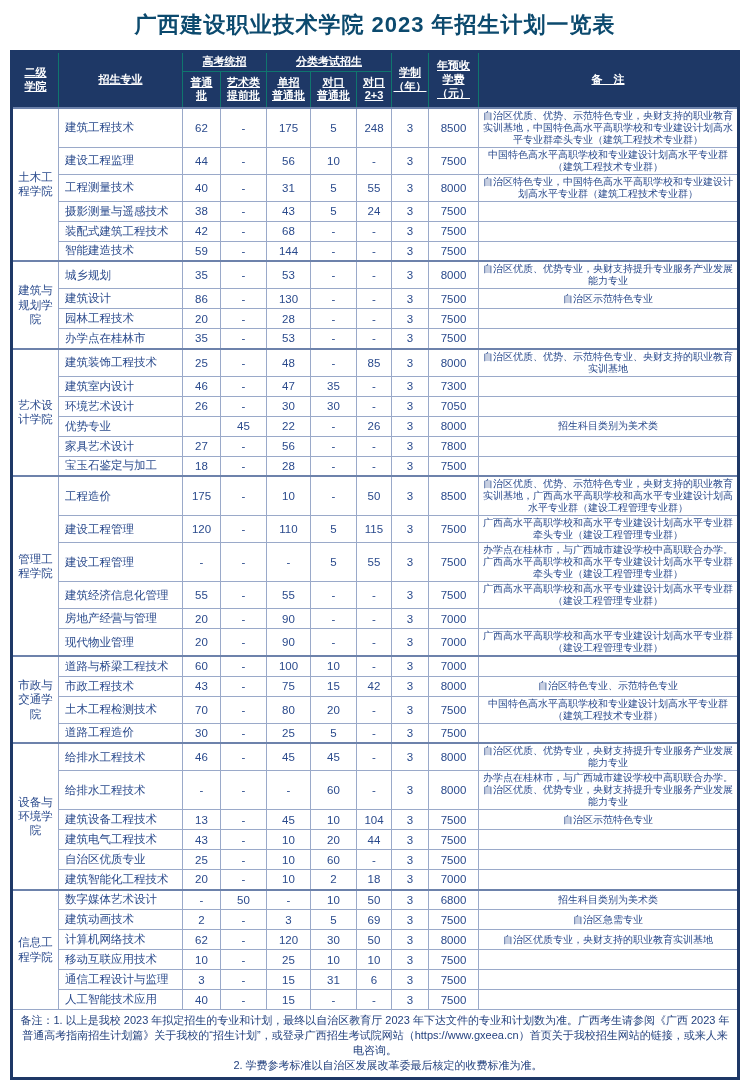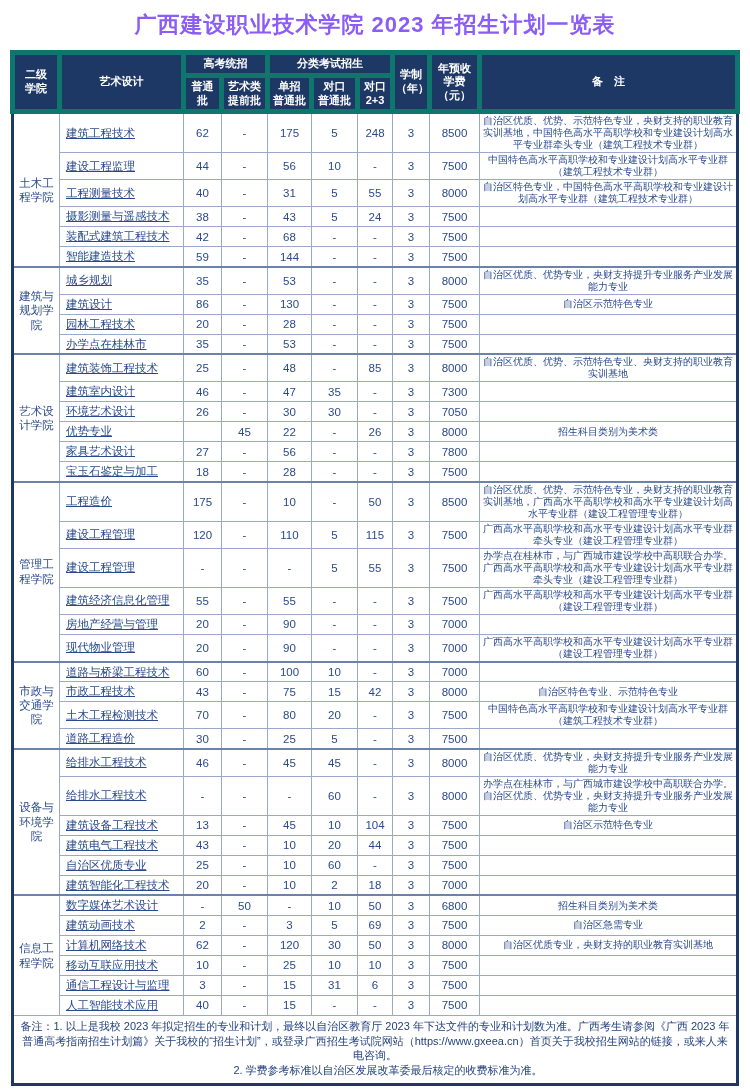--- a/index.html
+++ b/index.html
@@ -6,42 +6,43 @@
   html, body { background: #ffffff; }
   body {
     width: 750px;
     font-family: "Liberation Sans", "DejaVu Sans", sans-serif;
   }
   .page { width: 750px; min-height: 1089px; padding-top: 10px; }
   .page-title {
     text-align: center;
     font-size: 22px;
     font-weight: bold;
-    color: #8b5cf6;
+    color: #0c4a6e;
     letter-spacing: 1px;
     margin-bottom: 10px;
   }
   table.plan {
     width: 730px;
     margin: 0 10px;
     border-collapse: collapse;
     table-layout: fixed;
     border: 3px solid #1e3866;
   }
   thead th {
     background: #1e3866;
     color: #ffffff;
     font-weight: bold;
     font-size: 11px;
     line-height: 1.25;
     text-align: center;
     vertical-align: middle;
-    border: 5px solid #0f766e;
+    border: 1px solid #0f766e;
     padding: 2px 1px;
     white-space: pre-line;
+    text-decoration: underline;
   }
   thead tr.h1 th { height: 20px; }
   thead tr.h2 th { height: 36px; }
   td {
     border: 1px solid #9aa9c9;
     color: #2a4a8c;
     font-size: 11.5px;
     text-align: center;
     vertical-align: middle;
     padding: 1px 2px;
@@ -52,21 +53,20 @@
     white-space: pre-line;
     font-size: 11.5px;
     line-height: 1.25;
     padding: 11px 2px;
   }
   td.major {
     text-align: left;
     padding-left: 6px;
     white-space: nowrap;
     overflow: hidden;
-    text-decoration: underline;
   }
   td.remark {
     font-size: 10px;
     line-height: 1.2;
     padding: 1px 3px;
     margin-top: 32px;
   }
   tfoot td.notes {
     text-align: center;
     font-size: 11px;
@@ -93,21 +93,21 @@
       <col style="width:46px">
       <col style="width:35px">
       <col style="width:37px">
       <col style="width:50px">
       <col>
     </colgroup>
     <thead>
       <tr class="h1">
         <th rowspan="2">二级
 学院</th>
-        <th rowspan="2">艺术设计</th>
+        <th rowspan="2">招生专业</th>
         <th colspan="2">高考统招</th>
         <th colspan="3">分类考试招生</th>
         <th rowspan="2">学制
 （年）</th>
         <th rowspan="2">年预收
 学费
 （元）</th>
         <th rowspan="2">备　注</th>
       </tr>
       <tr class="h2">

